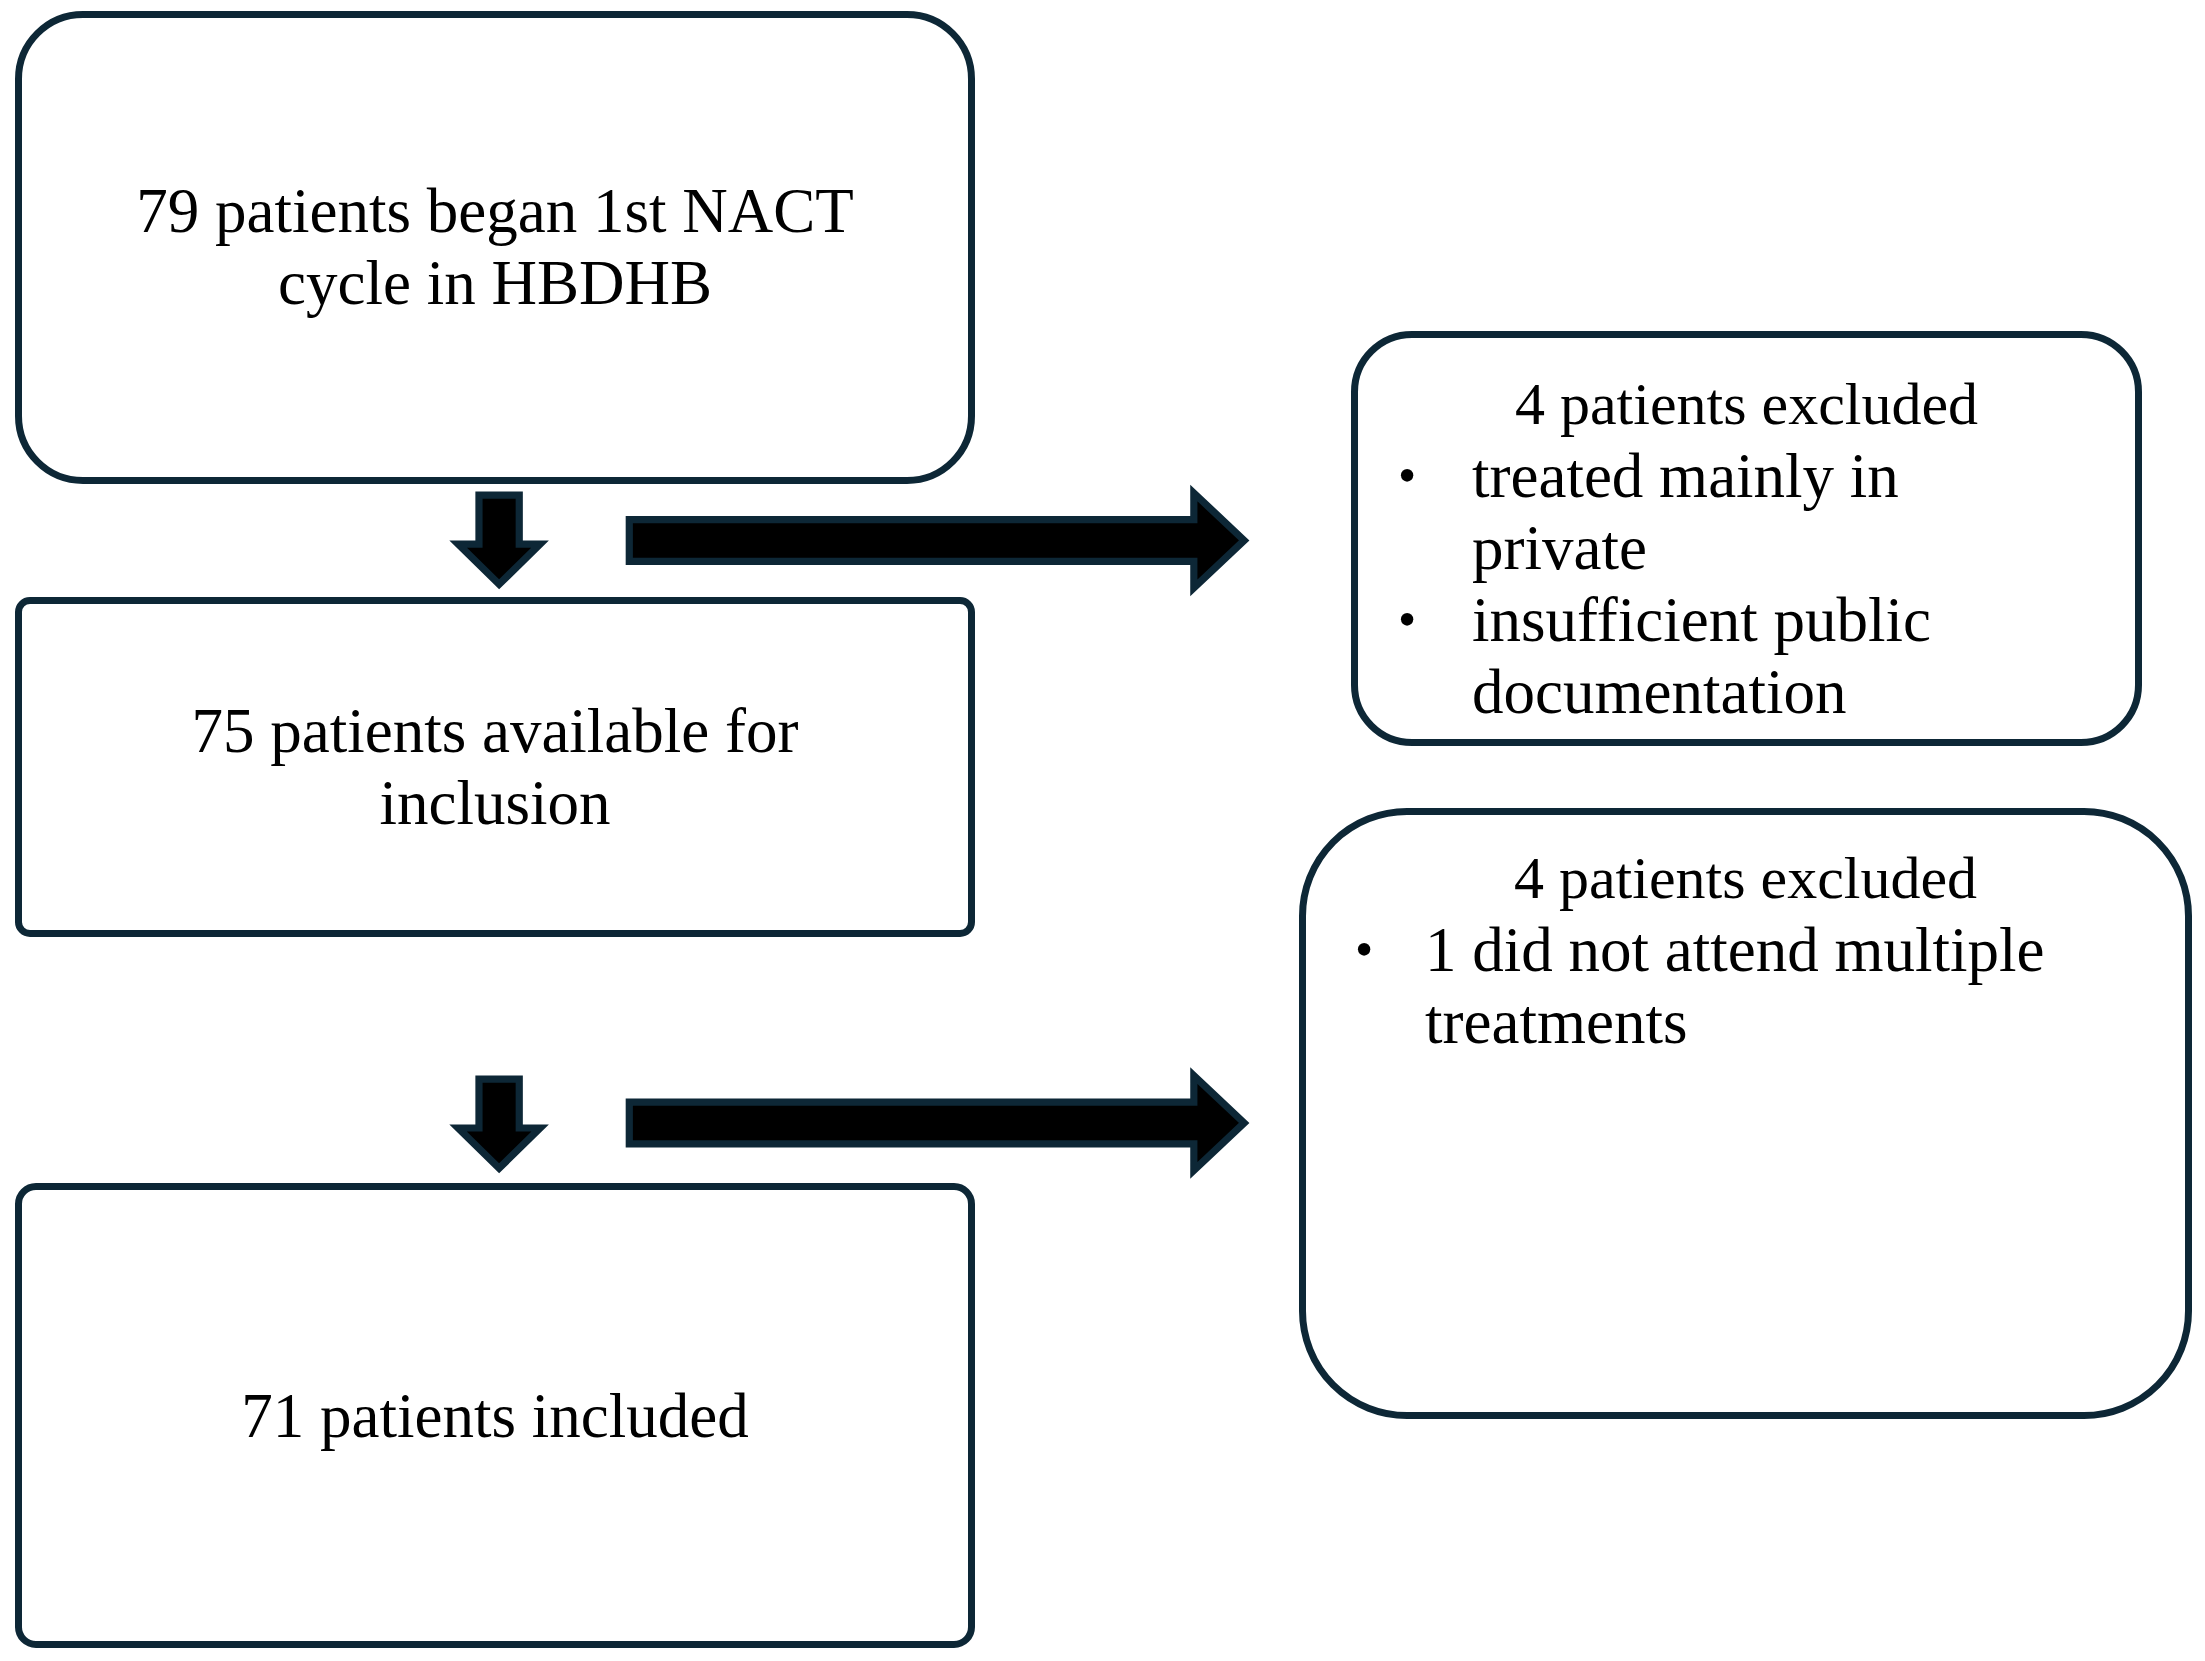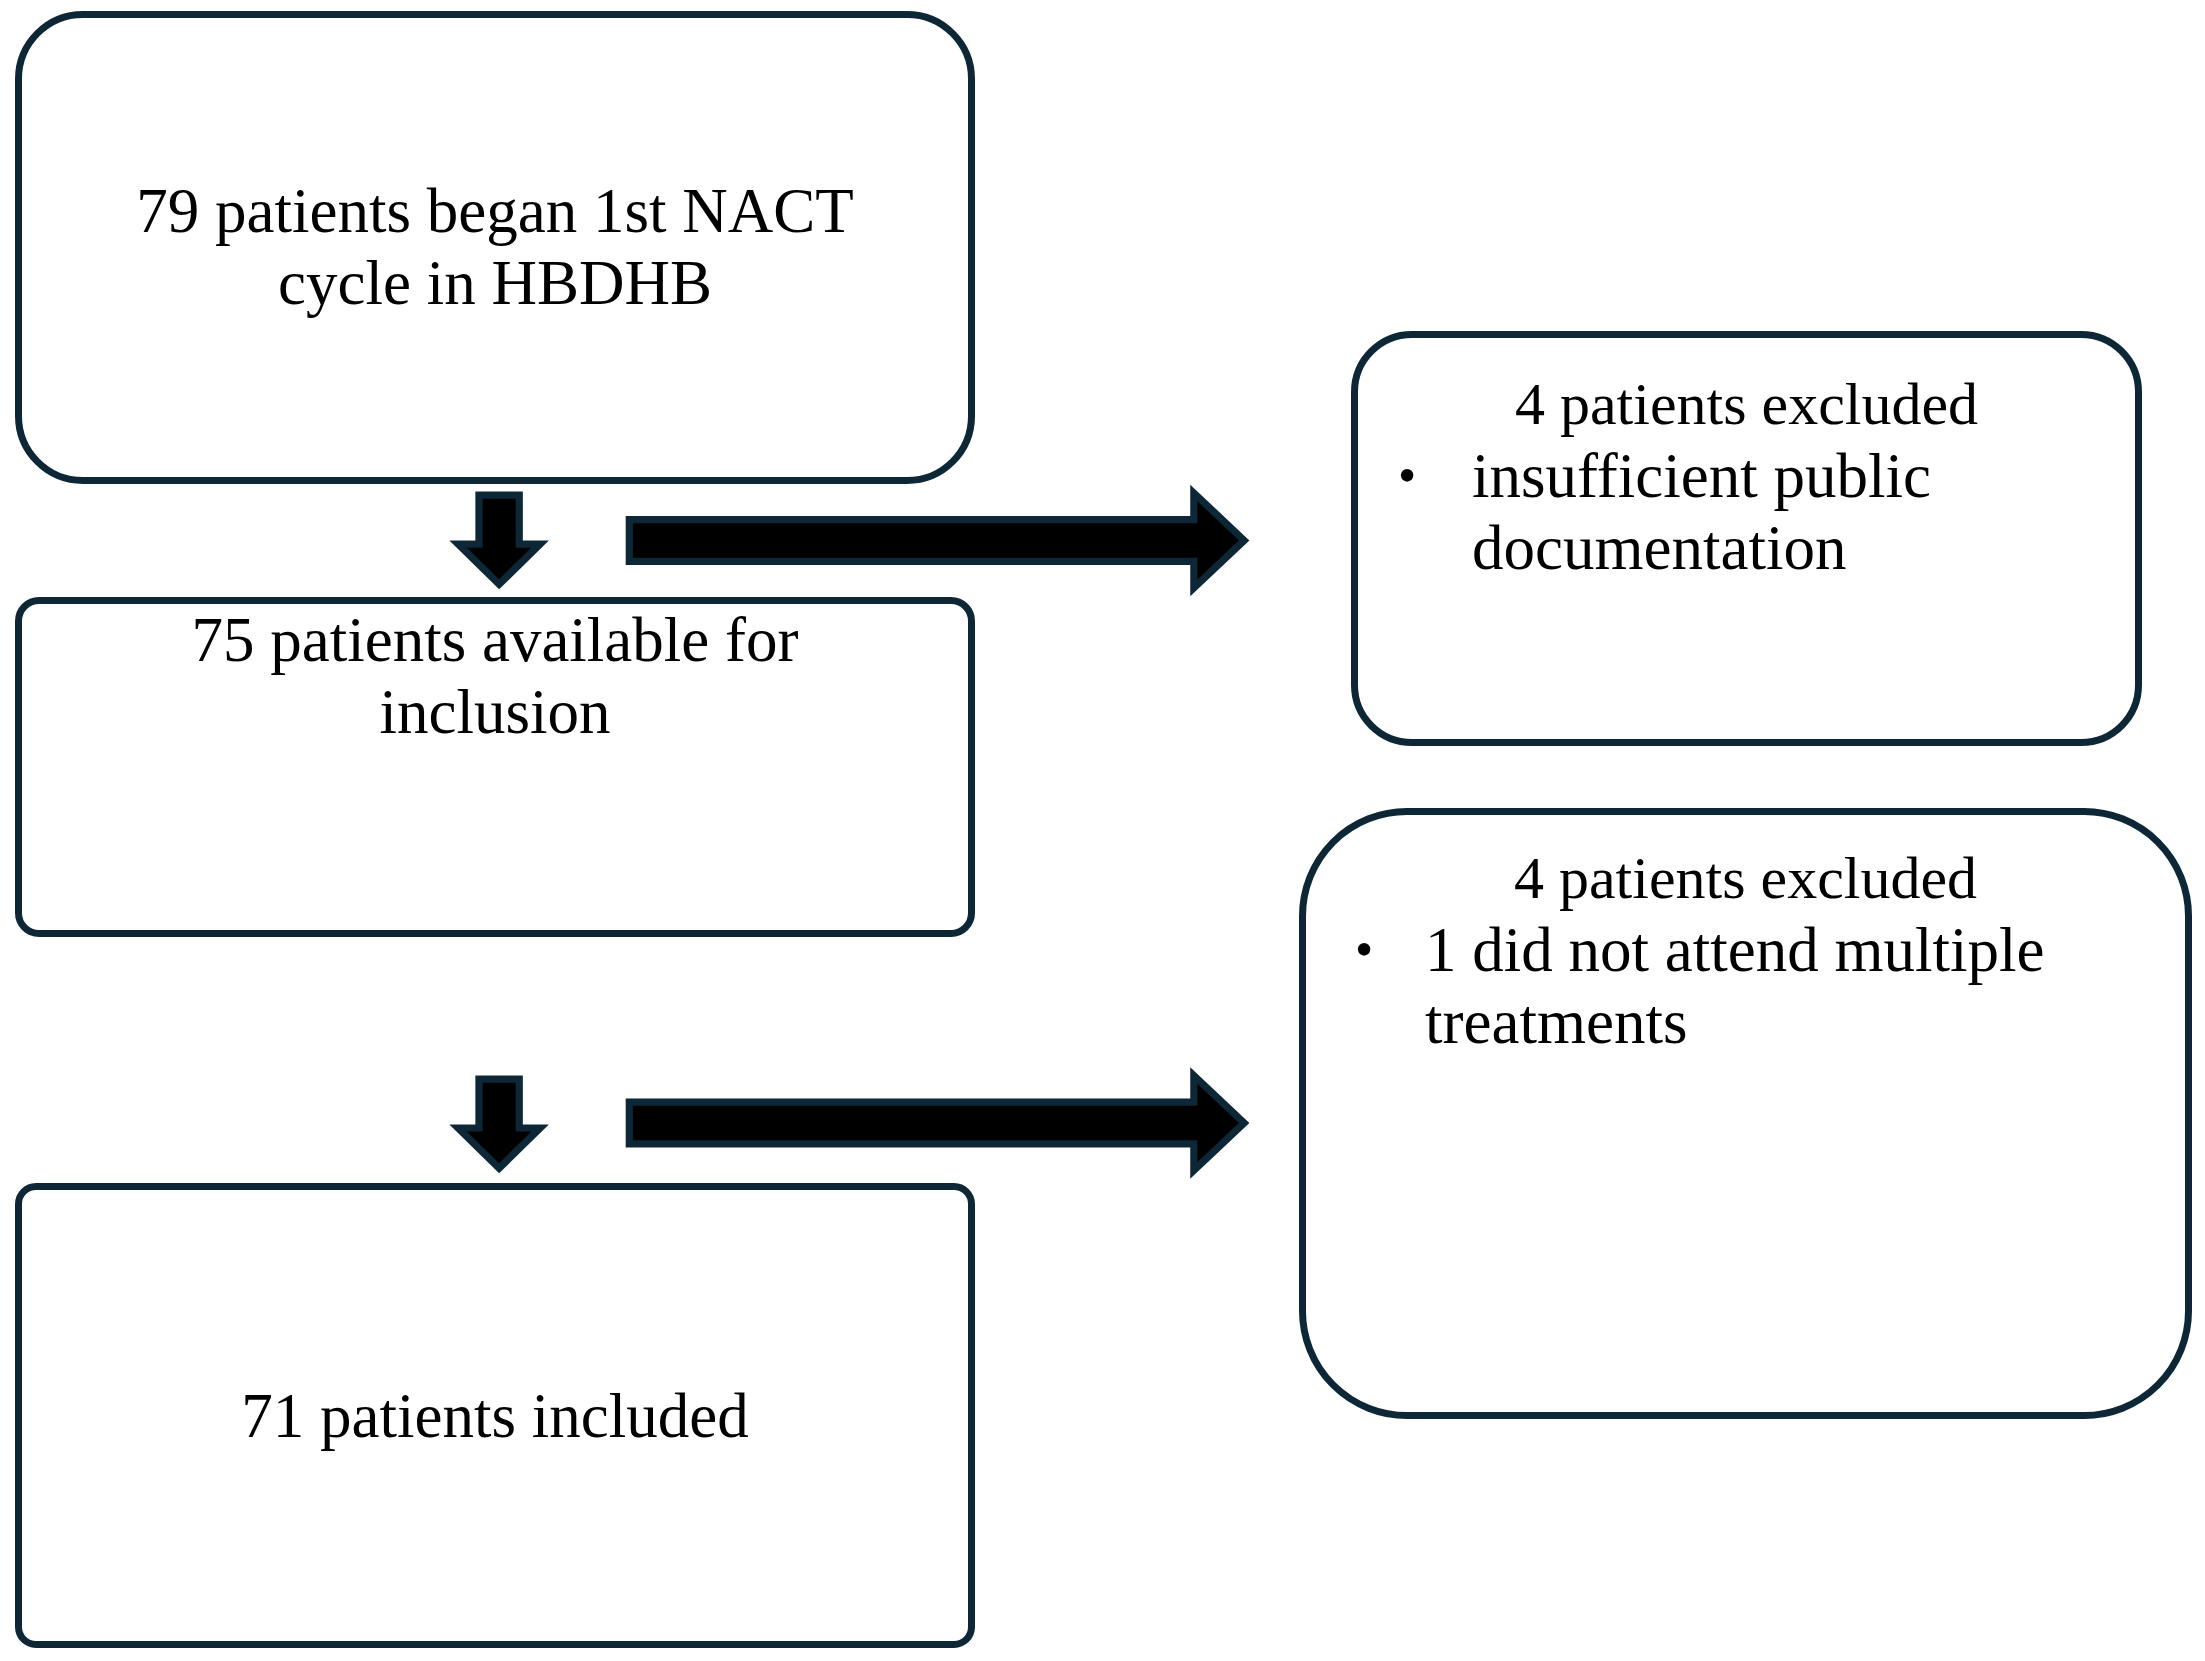--- a/index.html
+++ b/index.html
@@ -36,22 +36,22 @@
   
   .box-1 {
     left: 15px; top: 10.8px; width: 960px; height: 473px;
     border-radius: 68px;
     justify-content: center;
     gap: 58px;
   }
   .box-1 .box-text { width: 827px; }
   .box-2 {
     left: 15px; top: 597px; width: 960px; height: 340px;
-    border-radius: 24px;
-    justify-content: flex-start;
+    border-radius: 15px;
+    justify-content: center;
   }
   .box-2 .box-text { width: 755px; }
   .box-3 {
     left: 15px; top: 1183px; width: 960px; height: 465px;
     border-radius: 21px;
     justify-content: center;
   }
   
   .box-excl-1 {
     left: 1351px; top: 331px; width: 791px; height: 415px;
@@ -126,20 +126,21 @@
     <div class="box-text">75 patients available for inclusion</div>
   </div>
 
   <div class="flowbox box-3">
     <div class="box-text">71 patients included</div>
   </div>
 
   <div class="flowbox box-excl-1">
     <div class="excl-title">4 patients excluded</div>
     <ul class="bullet-list">
+      <li>treated mainly in private</li>
       <li>insufficient public documentation</li>
     </ul>
   </div>
 
   <div class="flowbox box-excl-2">
     <div class="excl-title">4 patients excluded</div>
     <ul class="bullet-list">
       <li>1 did not attend multiple treatments</li>
     </ul>
   </div>

